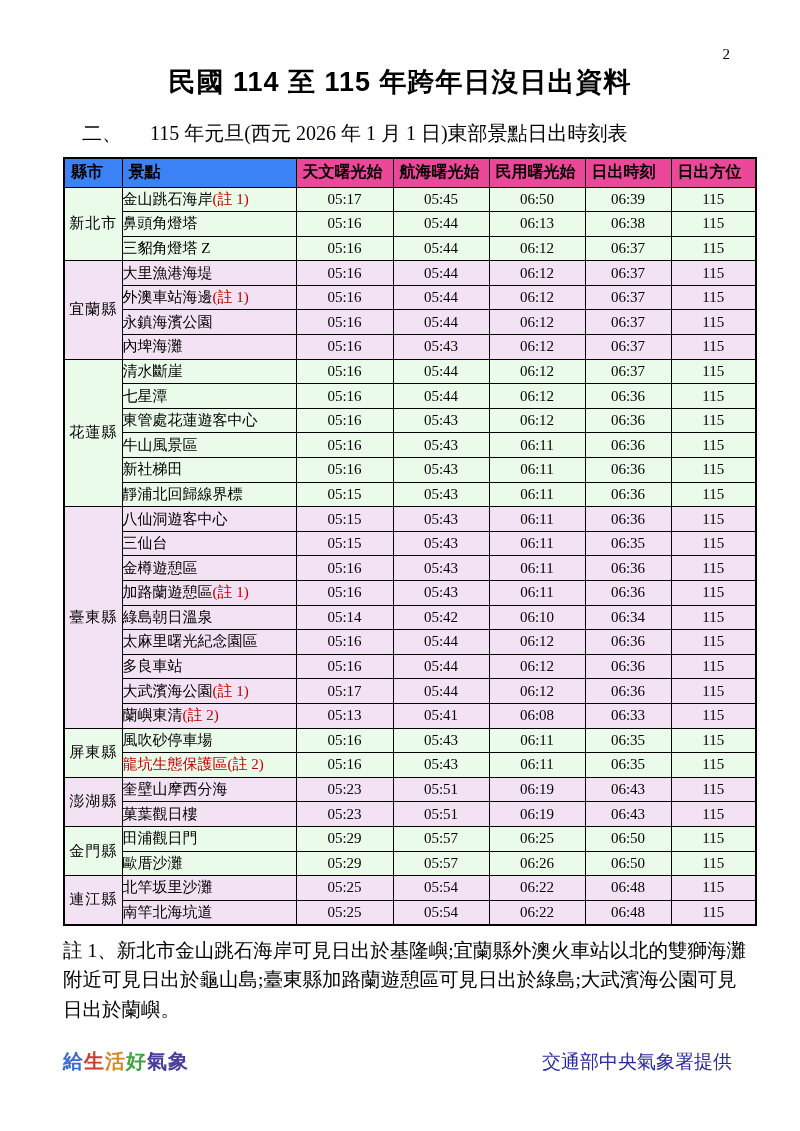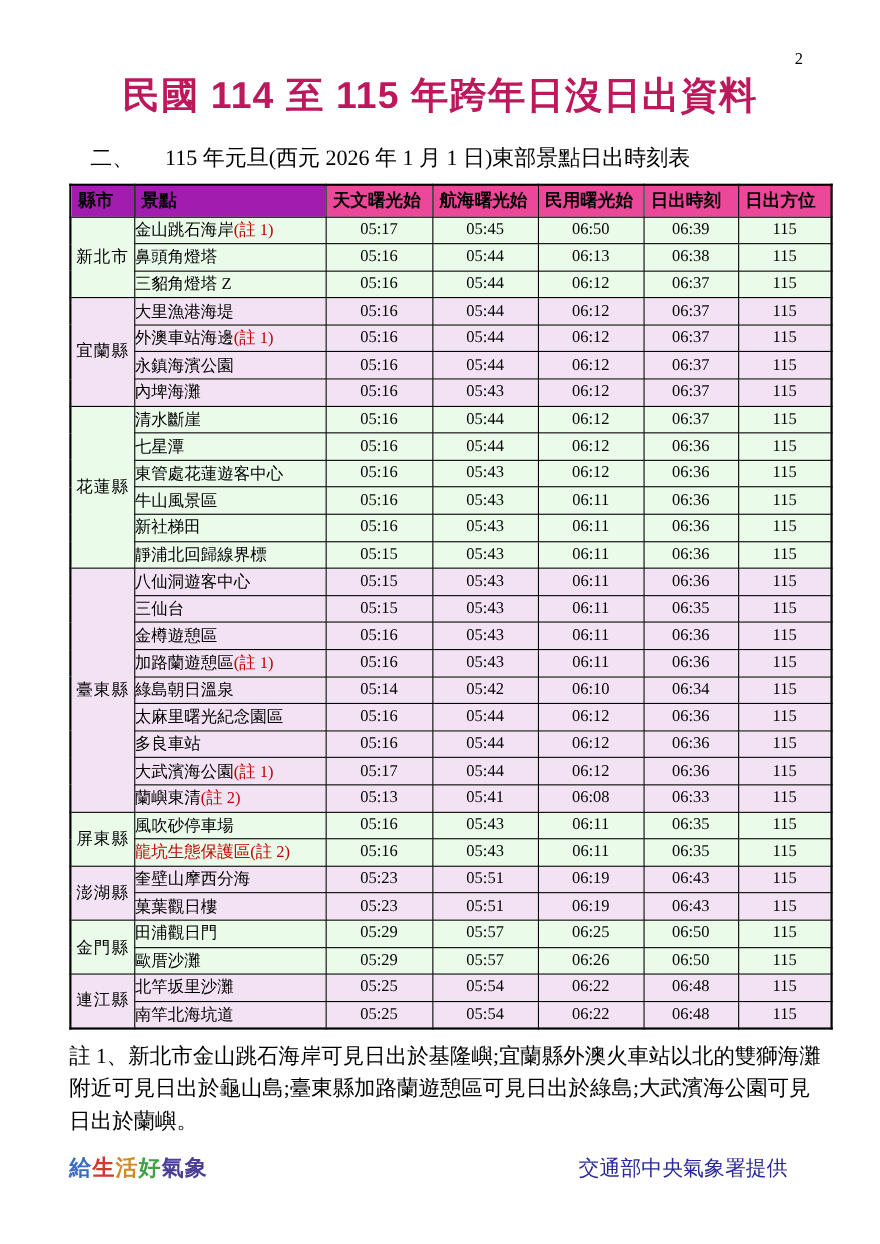--- a/index.html
+++ b/index.html
@@ -15,22 +15,22 @@
   }
   .page-number{
     position:absolute;top:46px;right:70px;
     font-size:15px;
   }
   .doc-title{
     margin:0;padding-top:64px;
     text-align:center;
     font-family:"Liberation Sans","DejaVu Sans",sans-serif;
     font-weight:bold;
-    font-size:34px;
-    color:#be185d;
+    font-size:27px;
+    color:#000000;
     letter-spacing:1px;
   }
   .subtitle{
     margin:20px 0 10px 82px;
     font-size:20px;
   }
   .subtitle .prefix{margin-right:28px;}
   table.sunrise{
     margin-left:63px;
     width:692px;
@@ -45,21 +45,21 @@
     white-space:nowrap;
   }
   table.sunrise th{
     height:29px;
     font-family:"Liberation Sans","DejaVu Sans",sans-serif;
     font-weight:bold;
     font-size:16px;
     text-align:left;
     padding-left:6px;
   }
-  th.hdr-green{background:#a21caf;}
+  th.hdr-green{background:#3b82f6;}
   th.hdr-cyan{background:#ec4899;text-align:center;padding-left:0;}
   table.sunrise td{height:24.6px;font-size:15px;}
   td.county-cell{
     text-align:center;
     font-size:16px;
     letter-spacing:1px;
   }
   td.spot-cell{
     text-align:left;
     padding-left:7px;
@@ -72,21 +72,21 @@
   .spot-red{color:#c00000;margin-top:40px;}
   .notes{
     margin:10px 63px 0 63px;
     width:686px;
     font-size:19.5px;
     line-height:1.52;
   }
   .notes p{margin:0;}
   .footer{
     position:absolute;
-    left:63px;right:84px;top:1048px;
+    left:63px;right:68px;top:1048px;
     display:flex;
     justify-content:space-between;
     align-items:baseline;
     font-family:"Liberation Sans","DejaVu Sans",sans-serif;
   }
   .slogan{font-size:20px;font-weight:600;letter-spacing:1px;}
   .provider{font-size:19px;color:#28289a;}
 </style>
 </head>
 <body>

